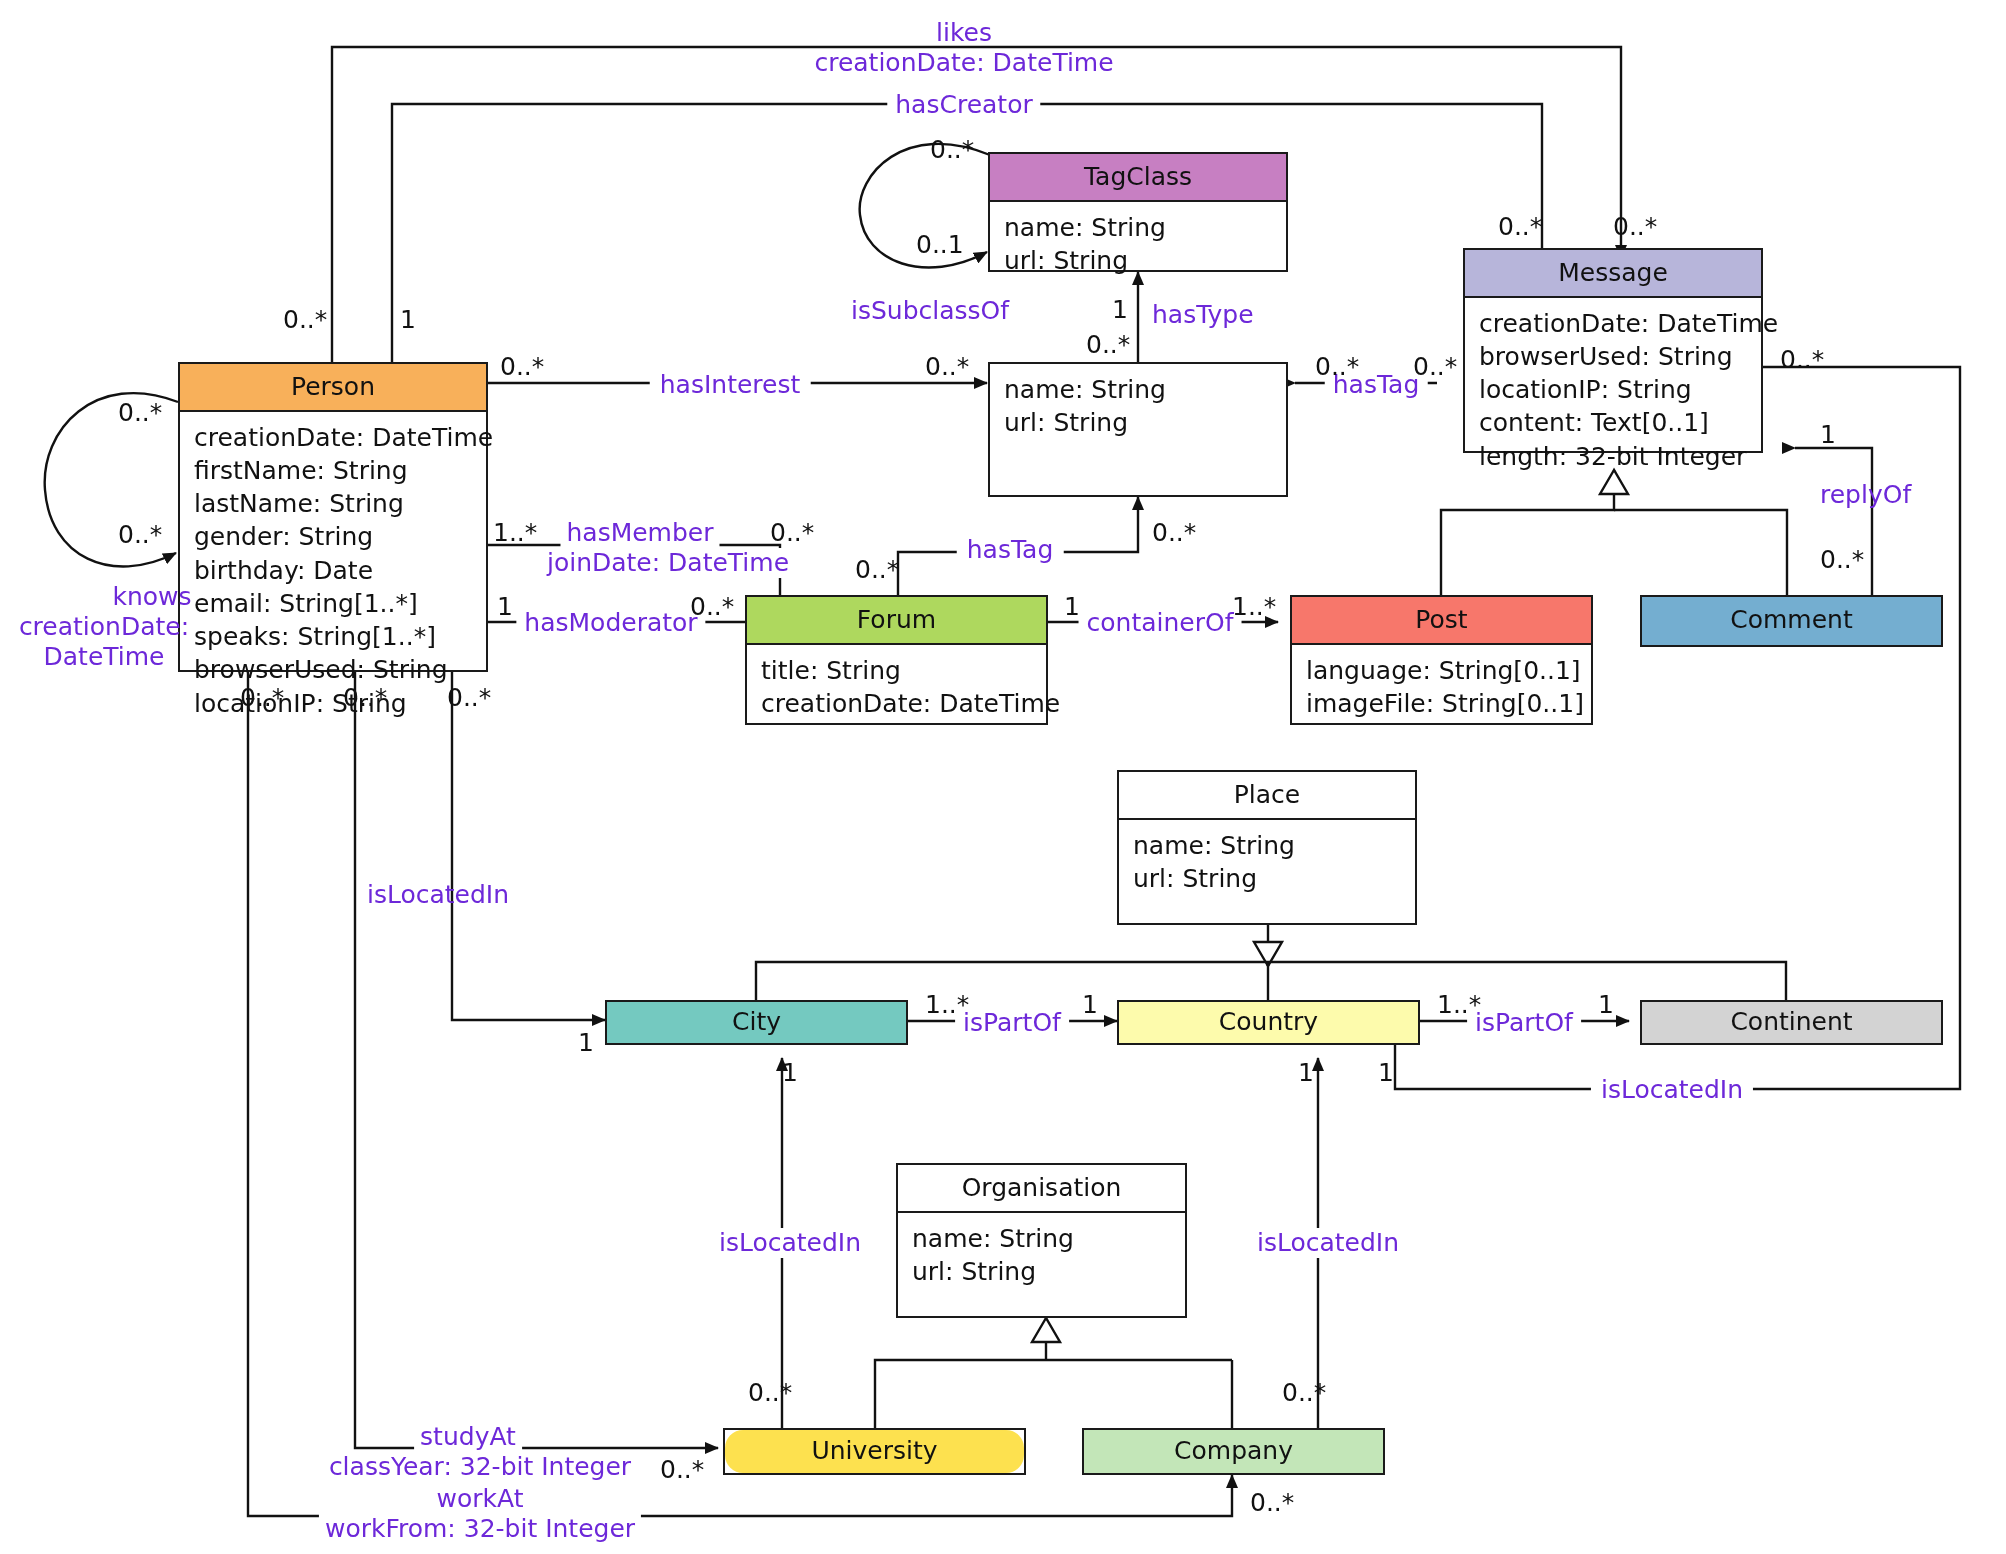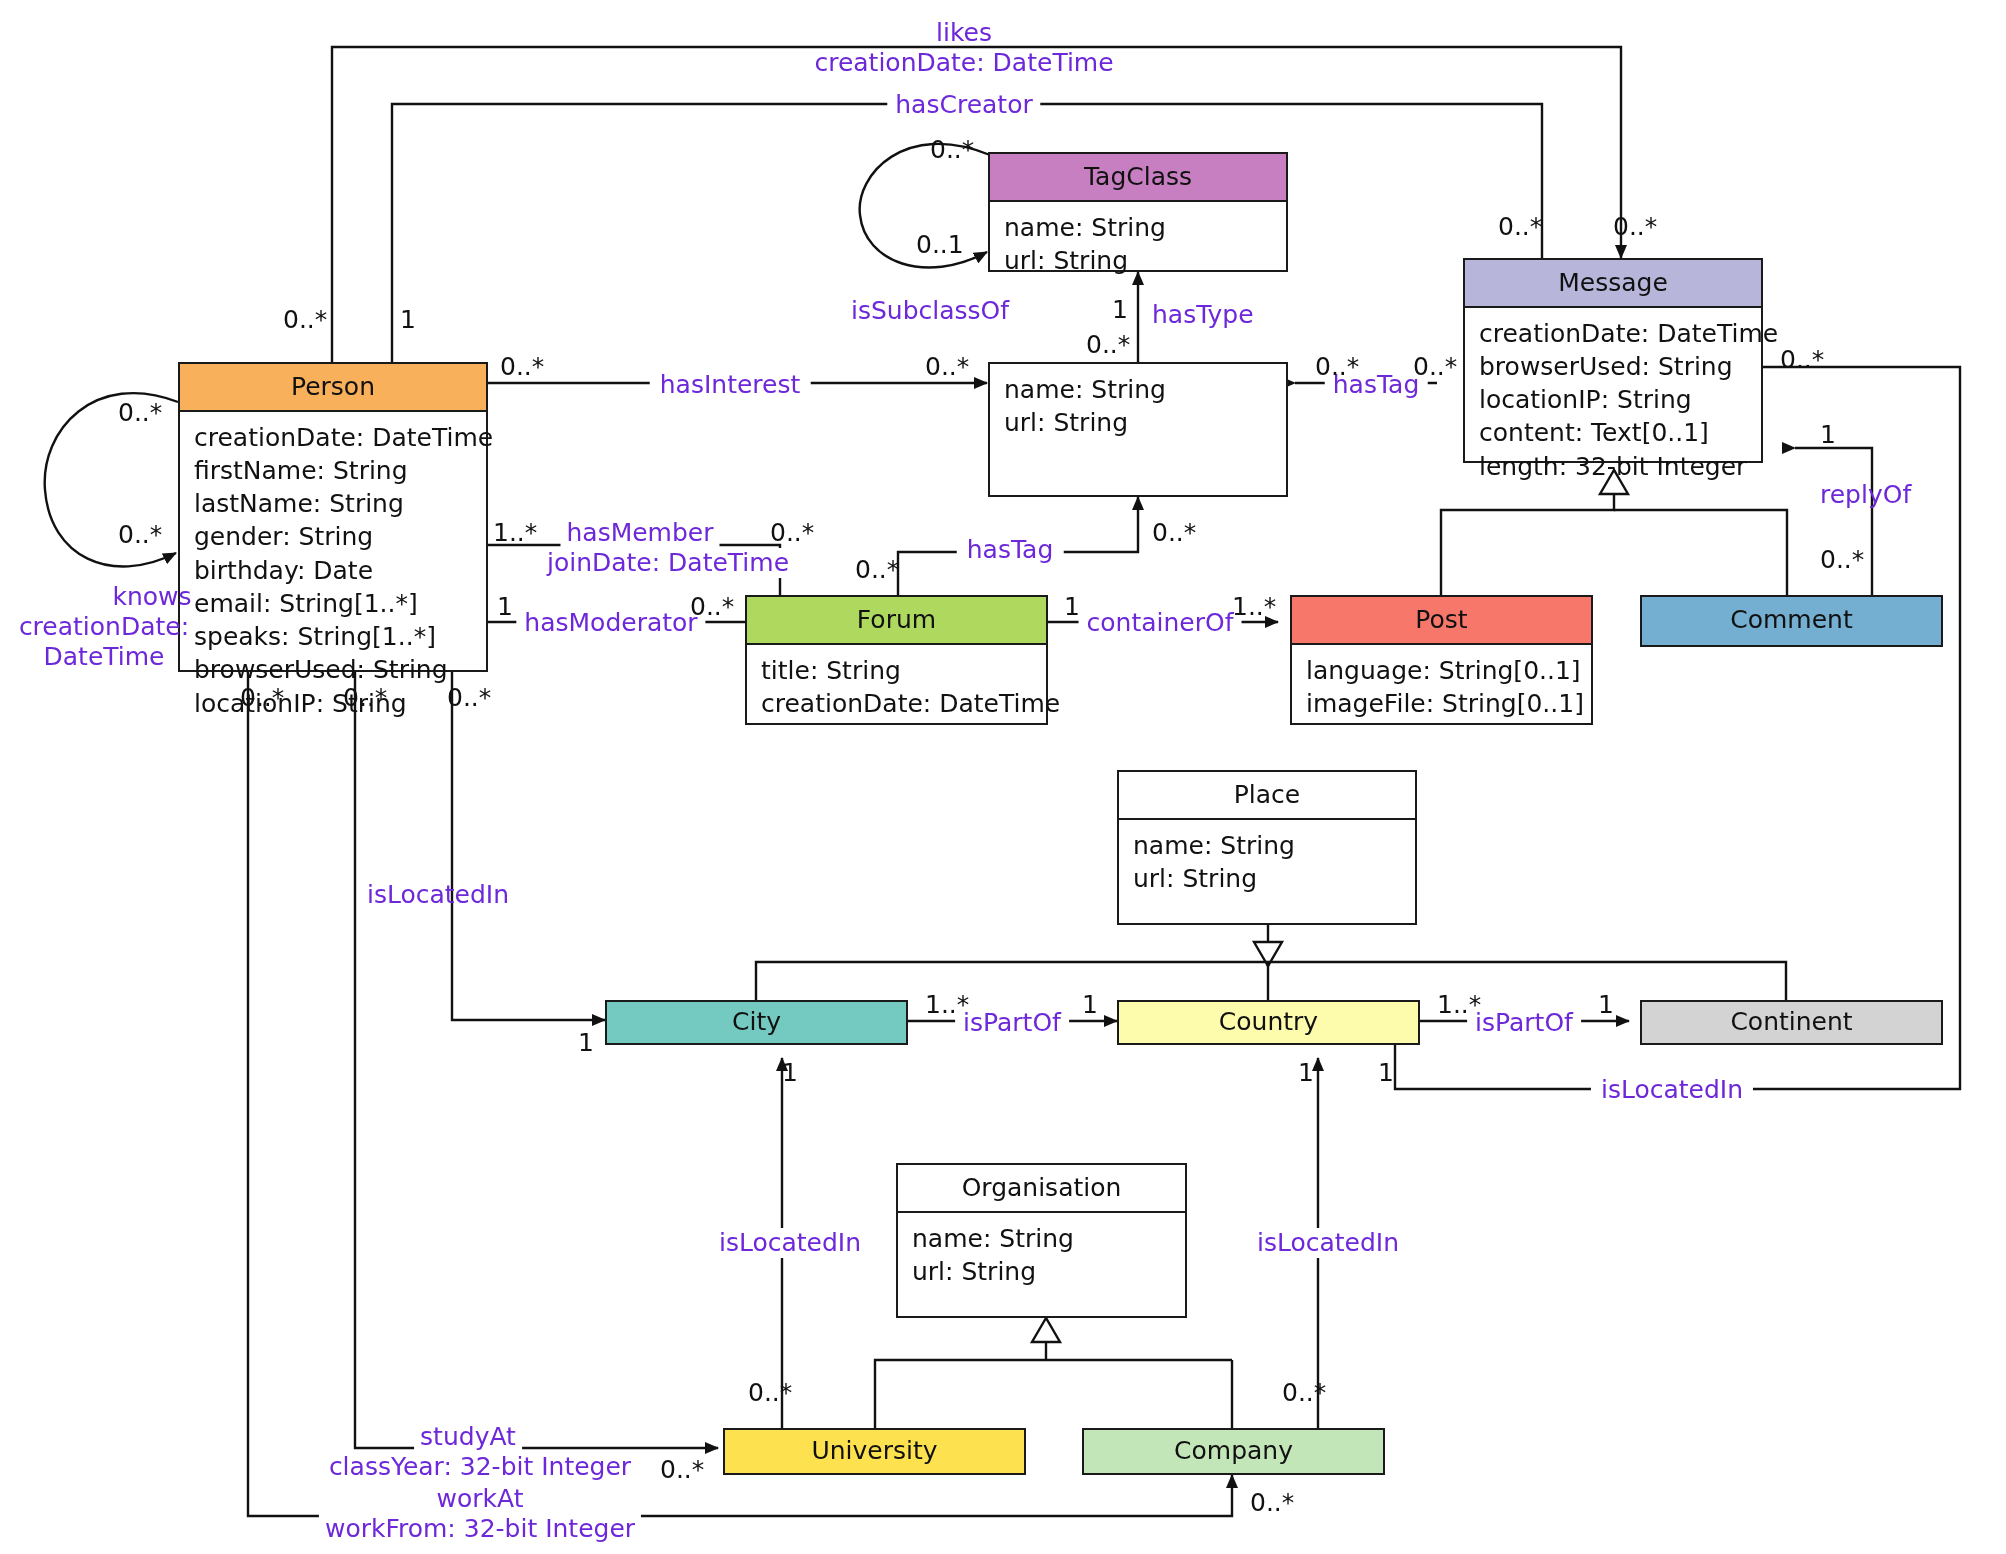--- a/index.html
+++ b/index.html
@@ -116,21 +116,21 @@
     </div>
   </div>
 
   <div class="node" style="left:988px;top:362px;width:300px;height:135px;">
     <div class="attrs">
       <div>name: String</div>
       <div>url: String</div>
     </div>
   </div>
 
-  <div class="node" style="left:1463px;top:258px;width:300px;height:205px;">
+  <div class="node" style="left:1463px;top:248px;width:300px;height:205px;">
     <div class="hdr" style="background:#b7b5da;">Message</div>
     <div class="attrs">
       <div>creationDate: DateTime</div>
       <div>browserUsed: String</div>
       <div>locationIP: String</div>
       <div>content: Text[0..1]</div>
       <div>length: 32-bit Integer</div>
     </div>
   </div>
 
@@ -176,21 +176,21 @@
 
   <div class="node" style="left:896px;top:1163px;width:291px;height:155px;">
     <div class="hdr" style="background:#ffffff;">Organisation</div>
     <div class="attrs">
       <div>name: String</div>
       <div>url: String</div>
     </div>
   </div>
 
   <div class="node nohdrline" style="left:723px;top:1428px;width:303px;height:47px;">
-    <div class="hdr" style="background:#fde14f;height:100%;padding:7px 4px;">University</div>
+    <div class="hdr" style="background:#fde14f;height:100%;padding:7px 4px;border-radius:18px;">University</div>
   </div>
 
   <div class="node nohdrline" style="left:1082px;top:1428px;width:303px;height:47px;">
     <div class="hdr" style="background:#c3e6b8;height:100%;padding:7px 4px;">Company</div>
   </div>
 
   <div class="lbl c" style="left:964px;top:18px;">likes</div>
   <div class="lbl c" style="left:964px;top:48px;">creationDate: DateTime</div>
   <div class="lbl c" style="left:964px;top:90px;background:#fff;padding:0 8px;">hasCreator</div>
 

